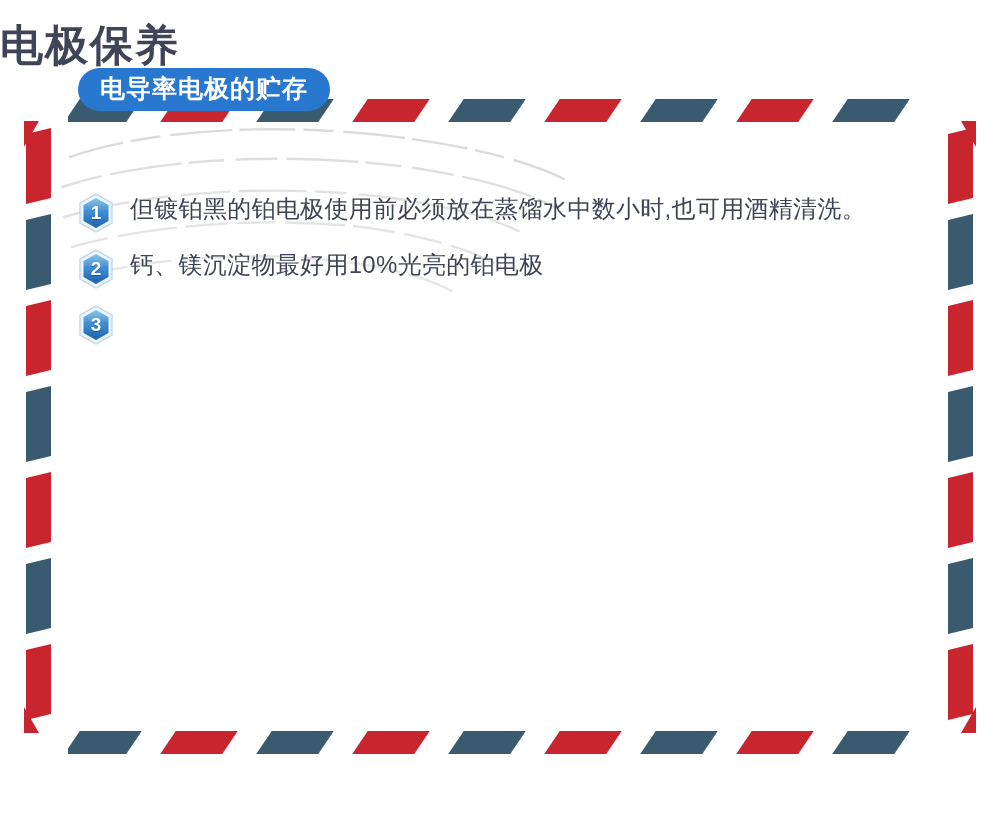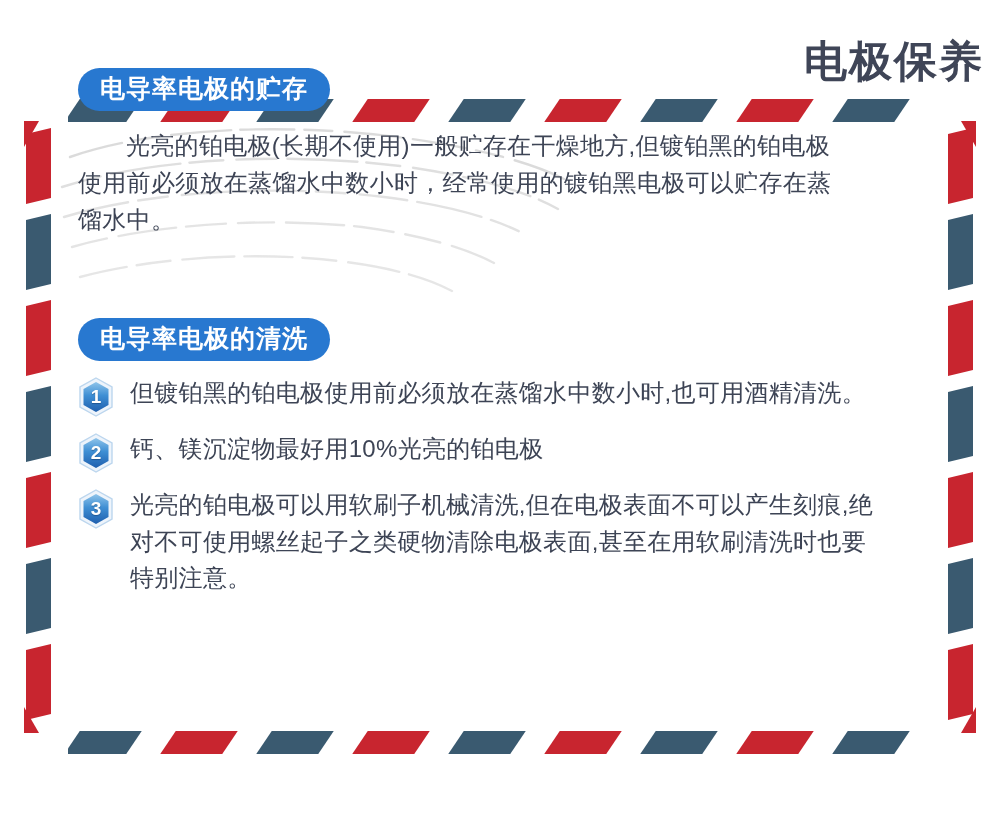--- a/index.html
+++ b/index.html
@@ -12,26 +12,26 @@
     font-family: "Liberation Sans", "DejaVu Sans", sans-serif;
     width: 1000px;
     height: 822px;
     overflow: hidden;
     position: relative;
     color: #3d4455;
   }
 
   
   .page-title {
-    text-align: right;
+    text-align: left;
     font-size: 43px;
     font-weight: 700;
     color: #3f4557;
     letter-spacing: 2px;
-    margin: 16px;
+    margin: 0;
     padding-top: 24px;
     height: 62px;
     box-sizing: border-box;
     line-height: 1;
   }
 
   
   .envelope {
     position: absolute;
     left: 22px;
@@ -224,25 +224,23 @@
       <path d="M20 142 C 104 118, 222 112, 310 122 C 368 130, 412 142, 442 158" stroke-dasharray="36 12 58 10 40 12" stroke="#e2e2e2"></path>
       <path d="M28 172 C 102 152, 206 146, 286 156 C 336 162, 374 172, 400 186" stroke-dasharray="48 10 34 12 52 10" stroke="#e4e4e4"></path>
     </g>
   </svg>
 </div>
 
 <div class="content">
 
   <section class="section section-storage">
     <span class="badge">电导率电极的贮存</span>
-    <p class="paragraph">光亮的铂电极(长期不使用)一般贮存在干燥地方,但镀铂黑的铂电极使用前必须放在蒸馏水中数小时，经常使用的镀铂黑电极可以贮存在蒸馏水中。</p>
   </section>
 
   <section class="section section-cleaning">
-    <span class="badge">电导率电极的清洗</span>
 
     <ul class="list">
 
       <li class="list-item">
         <span class="num-badge">
           <svg width="36" height="40" viewBox="0 0 36 40" xmlns="http://www.w3.org/2000/svg">
             <defs>
               <linearGradient id="hexg1" x1="0" y1="0" x2="0" y2="1">
                 <stop offset="0%" stop-color="#8fc4ea"></stop>
                 <stop offset="45%" stop-color="#3f8fd4"></stop>
@@ -283,18 +281,17 @@
                 <stop offset="0%" stop-color="#8fc4ea"></stop>
                 <stop offset="45%" stop-color="#3f8fd4"></stop>
                 <stop offset="100%" stop-color="#1f5fae"></stop>
               </linearGradient>
             </defs>
             <polygon points="18,1 34,10 34,30 18,39 2,30 2,10" fill="#eef4fb" stroke="#bcd6ee" stroke-width="1.4"></polygon>
             <polygon points="18,5 30.5,12 30.5,28 18,35 5.5,28 5.5,12" fill="url(#hexg3)"></polygon>
           </svg>
           <span class="num-text">3</span>
         </span>
-        <span class="item-text">光亮的铂电极可以用软刷子机械清洗,但在电极表面不可以产生刻痕,绝对不可使用螺丝起子之类硬物清除电极表面,甚至在用软刷清洗时也要特别注意。</span>
       </li>
 
     </ul>
   </section>
 </div>
 
 </body></html>

